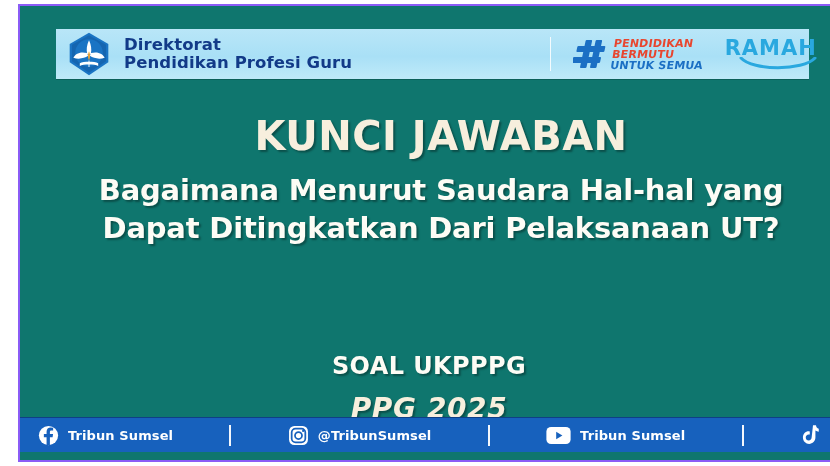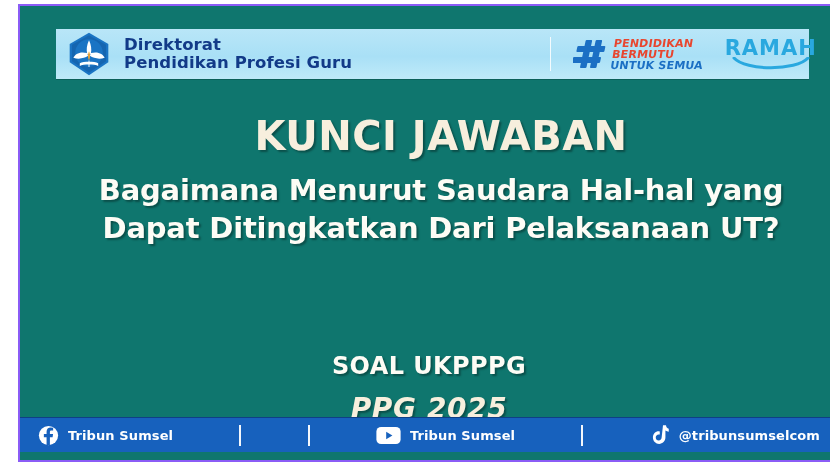--- a/index.html
+++ b/index.html
@@ -114,21 +114,21 @@
     white-space: nowrap;
     text-transform: uppercase;
   }
   .tag-w.c1 { color: #e8462f; }
   .tag-w.c2 { color: #e8462f; }
   .tag-w.c3 { color: #1b6fc4; }
 
   .ramah-lockup {
     display: flex;
     flex-direction: column;
-    align-items: center;
+    align-items: flex-end;
     margin-left: 2px;
   }
   .ramah-word {
     font-family: "DejaVu Sans", sans-serif;
     font-weight: bold;
     font-size: 21px;
     color: #29a8df;
     letter-spacing: 1px;
     line-height: 1;
   }
@@ -306,36 +306,44 @@
       <div class="social">
         <svg class="ico" width="21" height="21" viewBox="0 0 24 24">
           <circle cx="12" cy="12" r="11" fill="#ffffff"></circle>
           <path d="M13.6 23.3V13.9h3.1l.5-3.6h-3.6V8c0-1 .3-1.8 1.8-1.8h1.9V3a26 26 0 0 0-2.8-.2c-2.8 0-4.7 1.7-4.7 4.8v2.7H6.7v3.6h3.1v9.3z" fill="#1761bd"></path>
         </svg>
         <span class="social-label">Tribun Sumsel</span>
       </div>
 
       <div class="sep"></div>
 
+      <div class="social">
+        <svg class="ico" width="21" height="21" viewBox="0 0 24 24">
+          <rect x="1.2" y="1.2" width="21.6" height="21.6" rx="6" fill="#ffffff"></rect>
+          <rect x="4.2" y="4.2" width="15.6" height="15.6" rx="4.4" fill="none" stroke="#1761bd" stroke-width="2"></rect>
+          <circle cx="12" cy="12" r="4" fill="none" stroke="#1761bd" stroke-width="2"></circle>
+          <circle cx="17.3" cy="6.8" r="1.3" fill="#1761bd"></circle>
+        </svg>
+        <span class="social-label">@TribunSumsel</span>
+      </div>
 
       <div class="sep"></div>
 
       <div class="social">
         <svg class="ico" width="25" height="19" viewBox="0 0 32 23">
           <rect x="0.5" y="0.5" width="31" height="22" rx="6" fill="#ffffff"></rect>
           <path d="M13 6.6 L21 11.5 L13 16.4 Z" fill="#1761bd"></path>
         </svg>
         <span class="social-label">Tribun Sumsel</span>
       </div>
 
       <div class="sep"></div>
 
       <div class="social">
         <svg class="ico" width="20" height="22" viewBox="0 0 24 26">
           <path d="M15.6 1.2h3.6c.2 2 1.3 3.6 3.3 4.3v3.6c-1.5-.1-2.8-.6-4-1.4v8.1c0 4.6-3.4 7.9-7.5 7.9S3.5 20.4 3.5 16c0-4.1 3-7.4 7-7.4.4 0 .8 0 1.2.1v3.8a3.5 3.5 0 0 0-1.3-.2c-2 0-3.5 1.6-3.5 3.6s1.5 3.6 3.5 3.6 3.6-1.5 3.6-3.8z" fill="#ffffff"></path>
         </svg>
-        <span class="social-label">@tribunsumselcom</span>
       </div>
 
     </div>
 
   </div>
 </div>
 
 </body></html>

